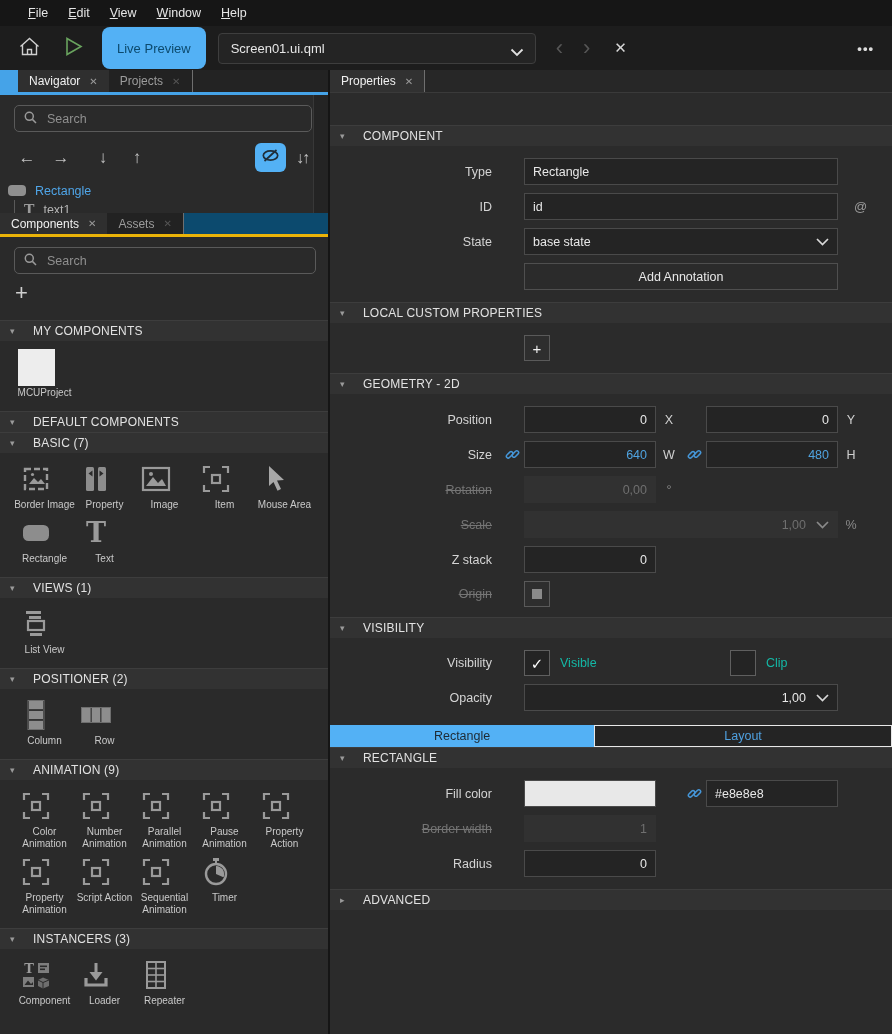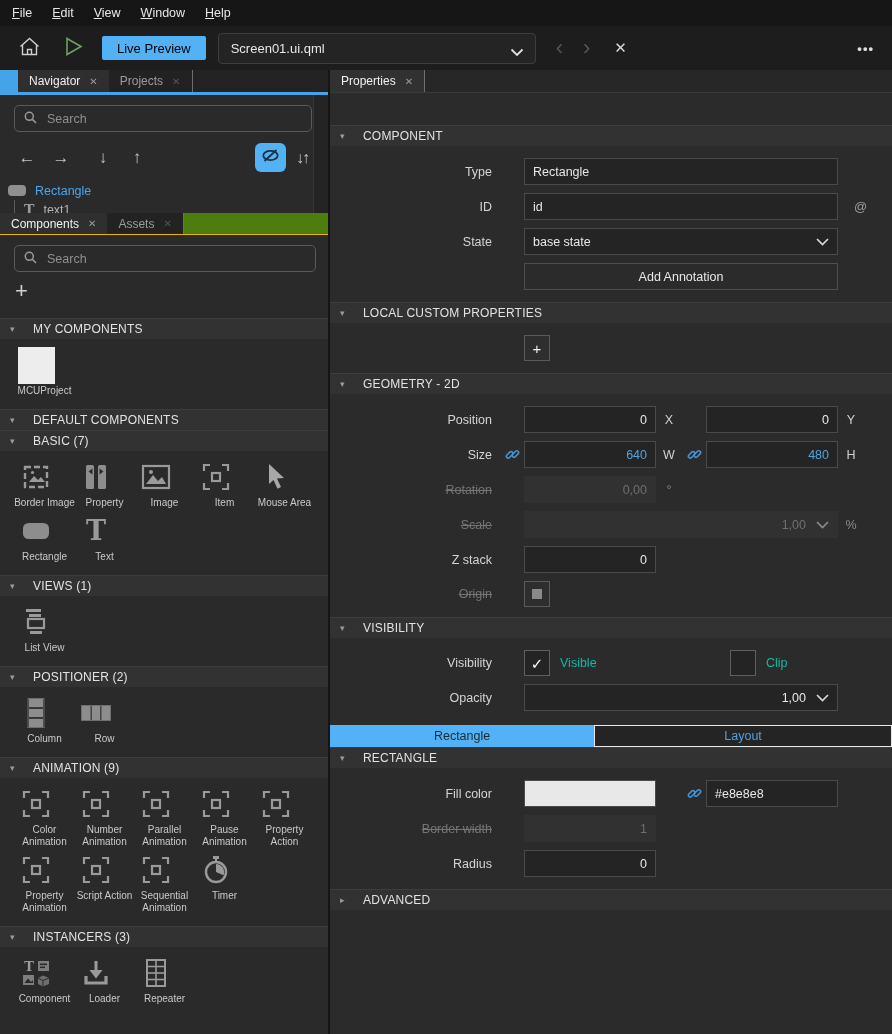--- a/index.html
+++ b/index.html
@@ -3,50 +3,50 @@
 <meta charset="utf-8">
 <style>
   html,body{margin:0;padding:0;}
   body{
     width:892px;height:1034px;overflow:hidden;position:relative;
     background:#2a2a2a;color:#ddd;
     font-family:"Liberation Sans","DejaVu Sans",sans-serif;
     -webkit-font-smoothing:antialiased;
   }
   
-  .menubar{height:26px;background:#161616;display:flex;align-items:center;padding-left:2px;font-size:12.5px;color:#e6e6e6;}
+  .menubar{height:26px;background:#161616;display:flex;align-items:center;padding-left:18px;font-size:12.5px;color:#e6e6e6;}
   .menu-item{padding:4px 10px;cursor:default;}
   .menu-item u{text-decoration:underline;}
   .toolbar{height:44px;background:#1d1d1d;display:flex;align-items:center;}
   .tool-icon-btn{display:flex;align-items:center;justify-content:center;width:34px;height:32px;}
   .home-btn{margin-left:12px;}
   .play-btn{margin-left:10px;}
-  .lp-btn{margin-left:12px;height:24px;padding:0 15px;border:none;border-radius:2px;
-    background:#53b1f5;color:#000000;font-size:13px;font-family:inherit;display:flex;align-items:center;}
+  .lp-btn{margin-left:12px;height:42px;padding:0 15px;border:none;border-radius:8px;
+    background:#53b1f5;color:#0c4a6e;font-size:13px;font-family:inherit;display:flex;align-items:center;}
   .file-combo{margin-left:12px;width:318px;height:31px;background:#242424;border:1px solid #3e3e3e;border-radius:4px;
     display:flex;align-items:center;padding:0 34px 0 12px;font-size:13px;color:#e6e6e6;position:relative;box-sizing:border-box;}
   .file-combo .chev{position:absolute;right:11px;top:11px;}
   .nav-chev{font-size:22px;color:#565656;margin-left:20px;line-height:1;}
   .tb-close{font-size:15px;color:#d8d8d8;margin-left:24px;}
   .tb-more{margin-left:auto;margin-right:18px;color:#dcdcdc;font-size:13px;letter-spacing:1px;font-weight:bold;}
   
   .panels{display:flex;height:964px;}
   .left-panel{width:328px;min-width:328px;background:#2a2a2a;border-right:2px solid #151515;display:flex;flex-direction:column;}
   .right-panel{flex:1;background:#2b2b2b;overflow:hidden;display:flex;flex-direction:column;gap:32px;}
   
   .tabbar{height:22px;background:#232323;display:flex;font-size:12px;flex:none;}
   .nav-tabbar{border-bottom:3px solid #45a3e8;height:25px;box-sizing:border-box;}
   .nav-tabbar .blue-lead{width:18px;background:#45a3e8;}
   .tab{display:flex;align-items:center;gap:9px;padding:0 11px;cursor:default;}
   .tab.active{background:#2f2f2f;color:#f0f0f0;}
   .tab.inactive{background:#222;color:#9c9c9c;}
   .tab .x{font-size:10px;color:#9a9a9a;}
   .tab.inactive .x{color:#555;}
   .tab-sep{width:1px;background:#6f6f6f;}
-  .lib-tabbar{border-bottom:1px solid #eab308;height:21px;background:#4d7c0f;}
+  .lib-tabbar{border-bottom:3px solid #eab308;height:21px;background:#0c4a6e;}
   .props-tabbar{background:#272727;border-bottom:1px solid #3a3a3a;}
   .props-tabbar .tab.active{background:#313131;}
   
   .navigator{height:118px;overflow:hidden;position:relative;flex:none;}
   .navigator .scrollstrip{position:absolute;top:0;right:0;bottom:0;width:14px;background:#242424;border-left:1px solid #383838;}
   .searchbox{margin:10px 16px 0 14px;height:27px;border:1px solid #5a5a5a;border-radius:5px;
     display:flex;align-items:center;gap:8px;padding:0 9px;box-sizing:border-box;}
   .searchbox input{flex:1;background:transparent;border:none;outline:none;color:#bbb;font-size:12.5px;font-family:inherit;}
   .searchbox input::placeholder{color:#8f8f8f;}
   .nav-tools{display:flex;align-items:center;margin:11px 0 0 10px;padding-right:20px;color:#c2c2c2;font-size:17px;}

